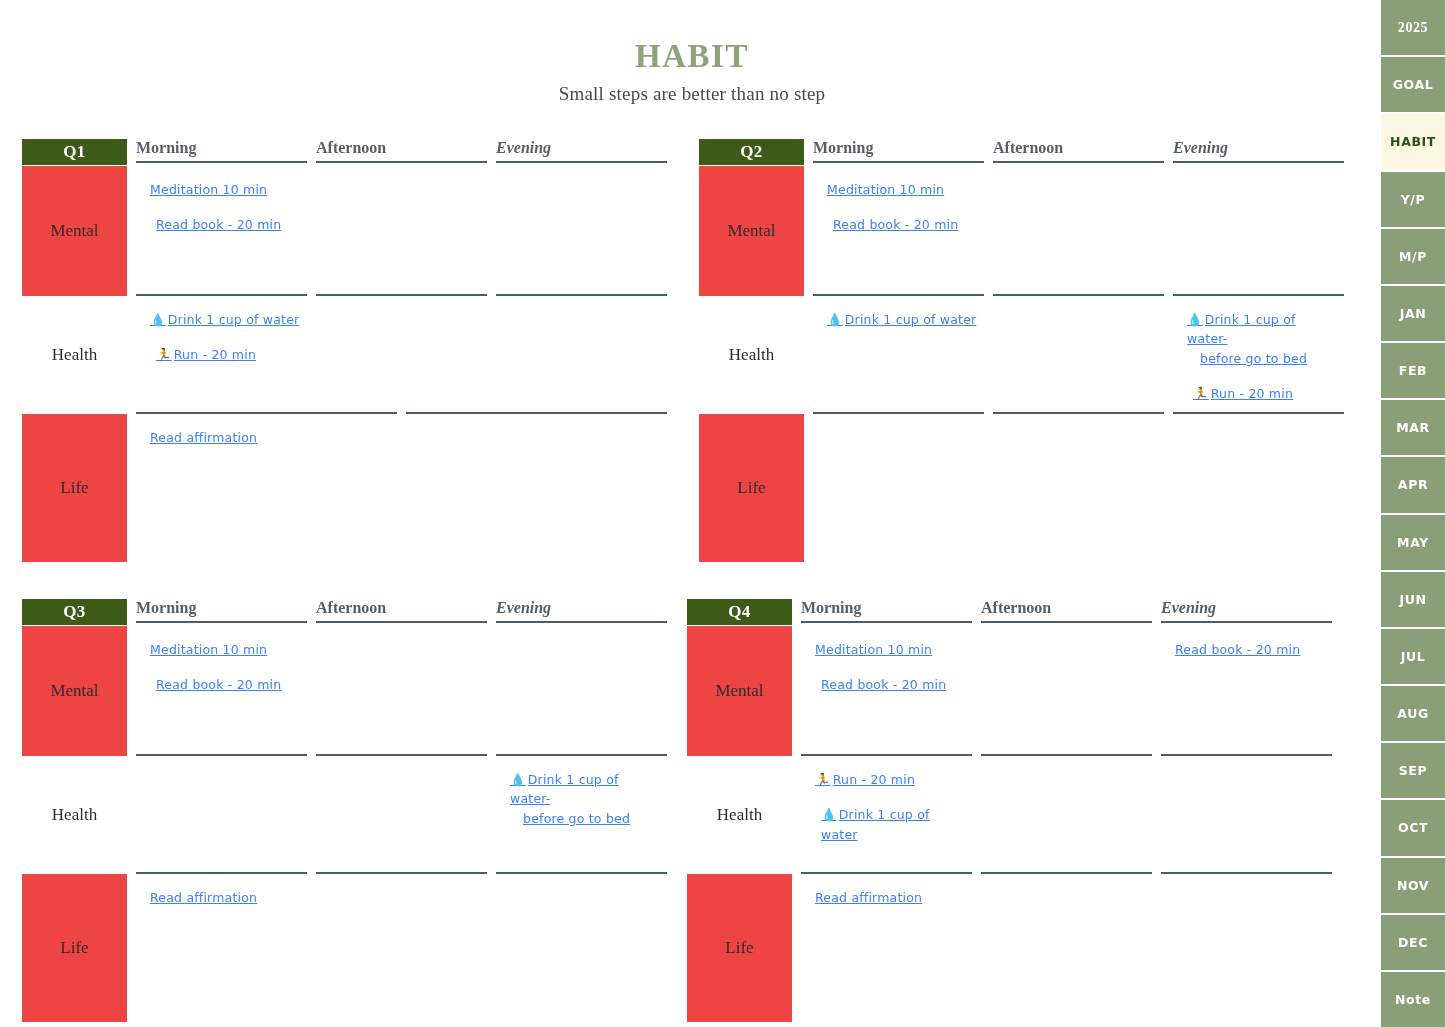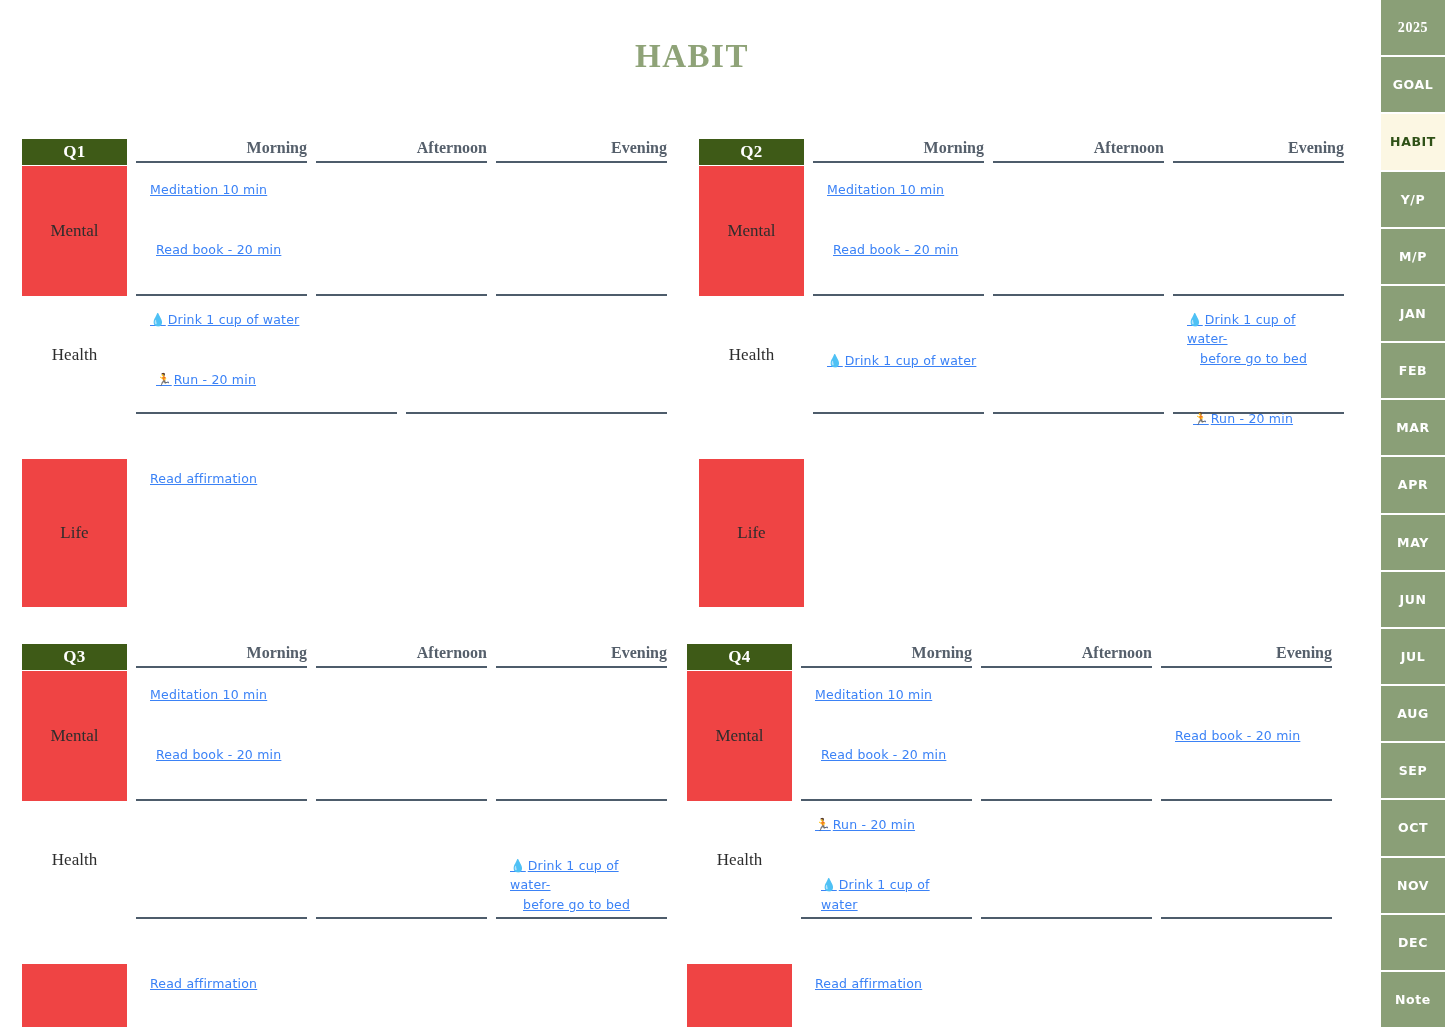--- a/index.html
+++ b/index.html
@@ -80,30 +80,30 @@
     letter-spacing: 0.5px;
     flex: 0 0 105px;
   }
   .q-cols {
     display: flex;
     flex: 1 1 auto;
     margin-left: 9px;
   }
   .col-title {
     flex: 1 1 0;
-    text-align: right;
+    text-align: left;
     font-family: "Liberation Serif", "DejaVu Serif", serif;
     font-weight: bold;
     font-size: 16px;
     color: #555f6b;
     padding-bottom: 4px;
     border-bottom: 2px solid #4d5c6b;
     margin-right: 9px;
   }
-  .col-title:last-child { margin-right: 0; }
+  .col-title:last-child { margin-right: 0; font-style: italic; }
 
   
   .q-body { }
   .q-row {
     display: flex;
     align-items: stretch;
   }
   .cat-cell {
     flex: 0 0 105px;
     width: 105px;
@@ -129,33 +129,33 @@
     position: relative;
   }
   .slot:last-child { margin-right: 0; }
 
   .row-mental .slot   { height: 130px; }
   .row-health .slot   { height: 118px; }
   .row-life .slot     { height: 148px; border-bottom: none; }
 
   .row-mental .cat-cell { height: 130px; }
   .row-health .cat-cell { height: 118px; }
-  .row-life .cat-cell   { height: 148px; margin-top: 45px; }
+  .row-life .cat-cell   { height: 148px; }
 
   .entry {
     font-family: "DejaVu Sans", "Liberation Sans", sans-serif;
     font-size: 12.5px;
     color: #3b82f6;
     line-height: 1.55;
     margin-bottom: 16px;
     white-space: pre-line;
     letter-spacing: 0.2px;
     text-decoration: underline;
   }
-  .entry:last-child { margin-bottom: 0; margin-top: 41px; }
+  .entry:last-child { margin-bottom: 0; }
   .entry .emoji {
     font-family: "DejaVu Sans", sans-serif;
     margin-right: 2px;
   }
   .entry .wrap-line {
     display: block;
     padding-left: 13px;
   }
   .entry.indent-1 { padding-left: 6px; }
 
@@ -194,20 +194,21 @@
     font-weight: bold;
   }
 </style>
 </head>
 <body>
 
 <div id="page">
 
   <div class="page-header">
     <div class="page-title">HABIT</div>
+    <div class="page-subtitle">Small steps are better than no step</div>
   </div>
 
   <div class="grid">
     <div class="grid-row">
       <div class="quadrant">
           <div class="q-head">
             <div class="q-chip">Q1</div>
             <div class="q-cols">
               <div class="col-title">Morning</div>
               <div class="col-title">Afternoon</div>

